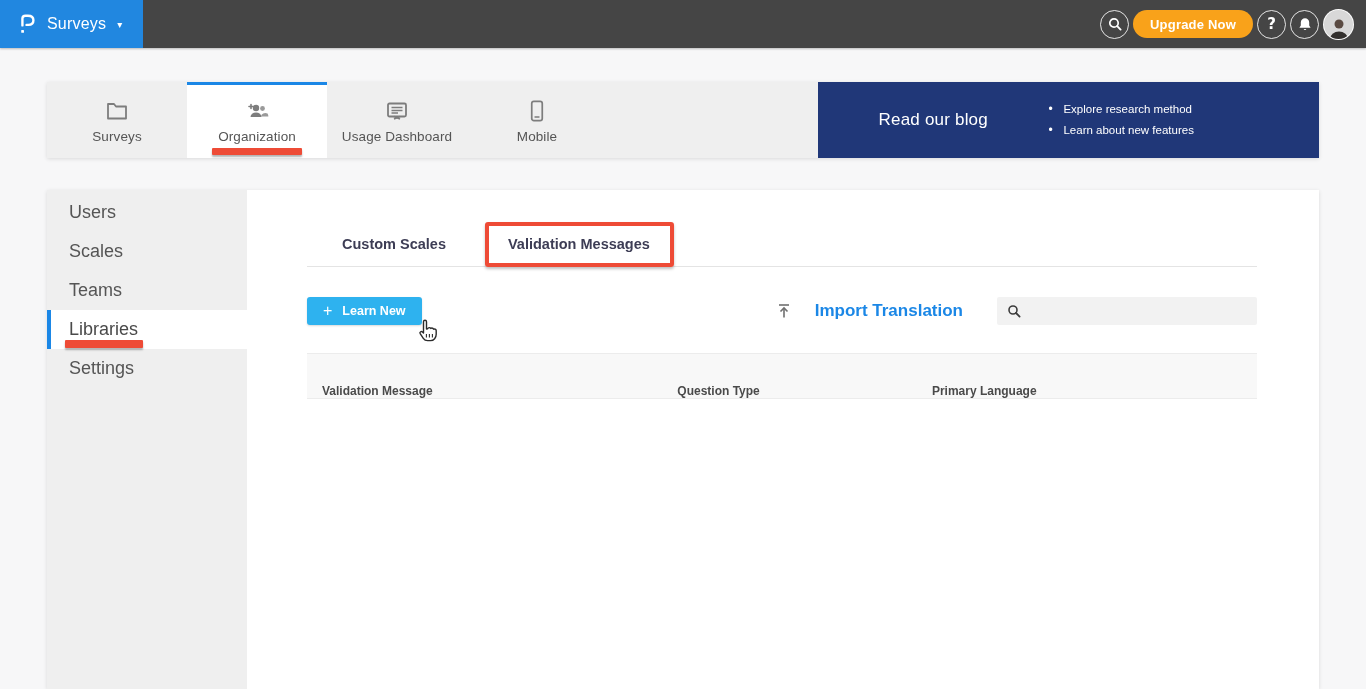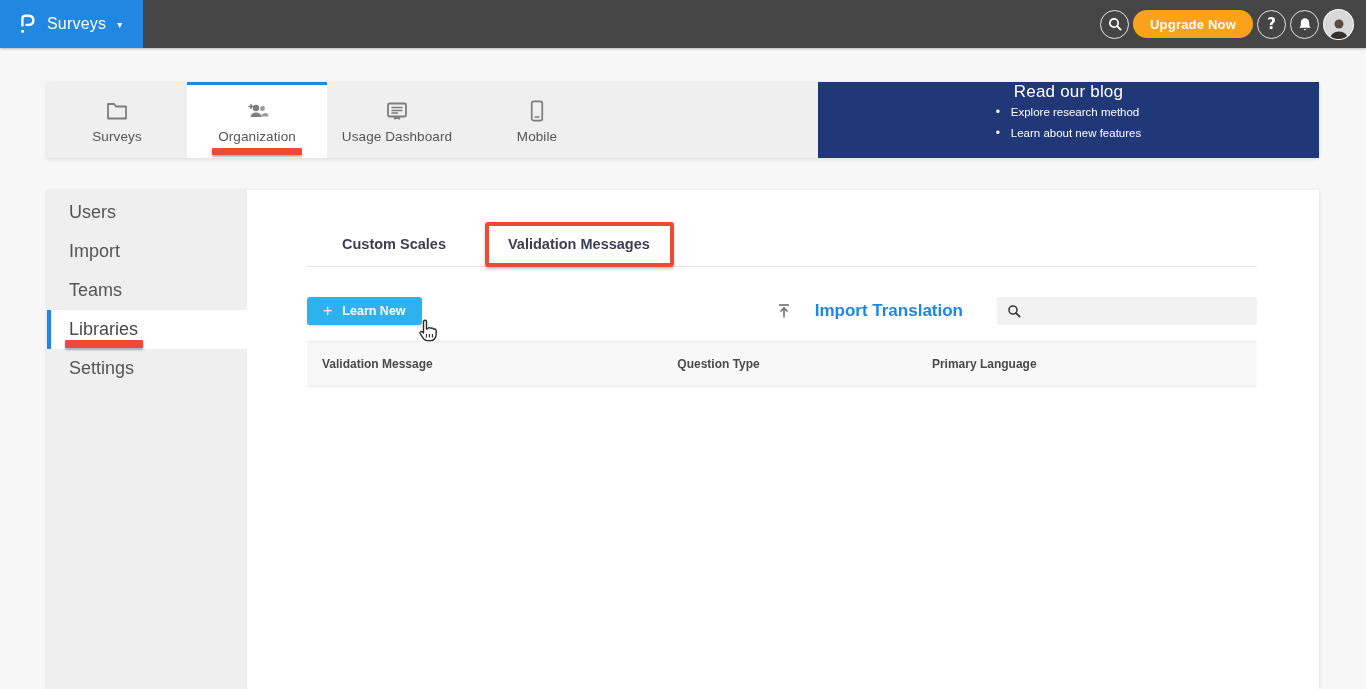--- a/index.html
+++ b/index.html
@@ -65,21 +65,21 @@
   .nav-tab.active { background:#fff; border-top:3px solid #1b87e6; }
   .nav-tab .ntab-icon { height:22px; color:#7d7d7d; }
   .nav-tab .ntab-label { font-size:13.5px; color:#555; letter-spacing:.1px; }
   .red-underline-tab {
     position:absolute; bottom:3px; left:50%; transform:translateX(-50%);
     width:90px; height:7px; background:#ee4b36; border-radius:1px;
     box-shadow:0 2px 2px rgba(0,0,0,.3);
   }
   .banner {
     width:501px; height:76px; background:#203778; color:#fff;
-    display:flex; align-items:center; cursor:pointer;flex-direction:column;
+    display:flex; align-items:center; cursor:pointer;
   }
   .banner-title { width:46%; text-align:center; font-size:17px; font-weight:500; letter-spacing:.2px; }
   .banner-bullets { list-style:none; font-size:11.5px; line-height:21px; }
   .banner-bullets li { position:relative; padding-left:15px; font-weight:500; }
   .banner-bullets li::before { content:"•"; position:absolute; left:0; font-size:12px; }
 
   
   .main-card {
     position:absolute; left:47px; top:190px; width:1272px; height:499px;
     background:#fff; box-shadow:0 1px 4px rgba(0,0,0,.12);
@@ -137,23 +137,23 @@
     width:260px; height:28px; background:#f2f2f2; border-radius:2px;
     display:flex; align-items:center; padding:0 10px; gap:8px;
   }
   .searchbox input {
     border:none; background:transparent; outline:none; flex:1;
     font-size:12.5px; font-family:"Liberation Sans", sans-serif; color:#444;
   }
 
   
   .table-head {
-    margin-top:16px; height:46px; background:#f8f8f8;
+    margin-top:28px; height:46px; background:#f8f8f8;
     border-top:1px solid #ececec; border-bottom:1px solid #ececec;
-    display:flex; align-items:center;
+    display:flex; align-items:flex-end;
   }
   .th { font-size:12px; font-weight:bold; color:#4a4a4a; padding-left:15px; }
   .th-1 { width:37.4%; }
   .th-2 { width:26.8%; }
   .th-3 { width:35.8%; }
 
   
   .cursor { position:absolute; left:416px; top:318px; width:24px; height:26px; z-index:50; pointer-events:none; }
 </style>
 </head>
@@ -247,21 +247,21 @@
   </div>
 </div>
 
 <div class="main-card">
 
   <div class="sidebar">
     <div class="side-item">
       <span>Users</span>
     </div>
     <div class="side-item">
-      <span>Import</span>
+      <span>Scales</span>
     </div>
     <div class="side-item">
       <span>Teams</span>
     </div>
     <div class="side-item active">
       <span>Libraries</span>
       <div class="red-underline-side"></div>
     </div>
     <div class="side-item">
       <span>Settings</span>

